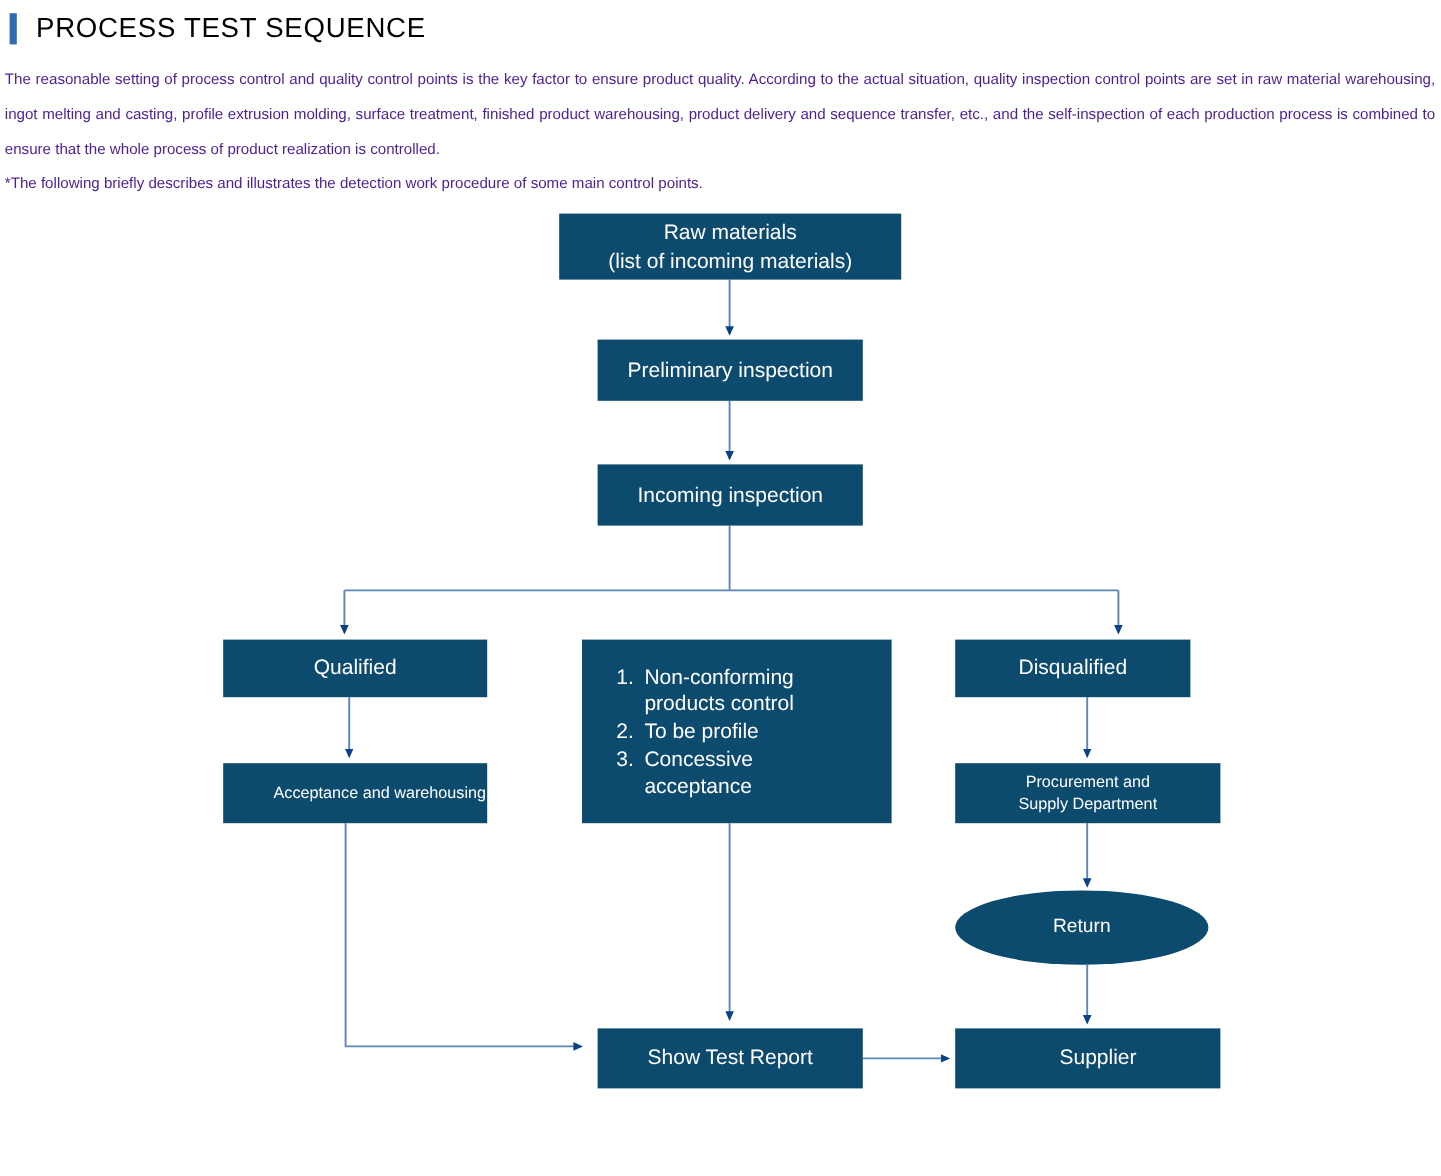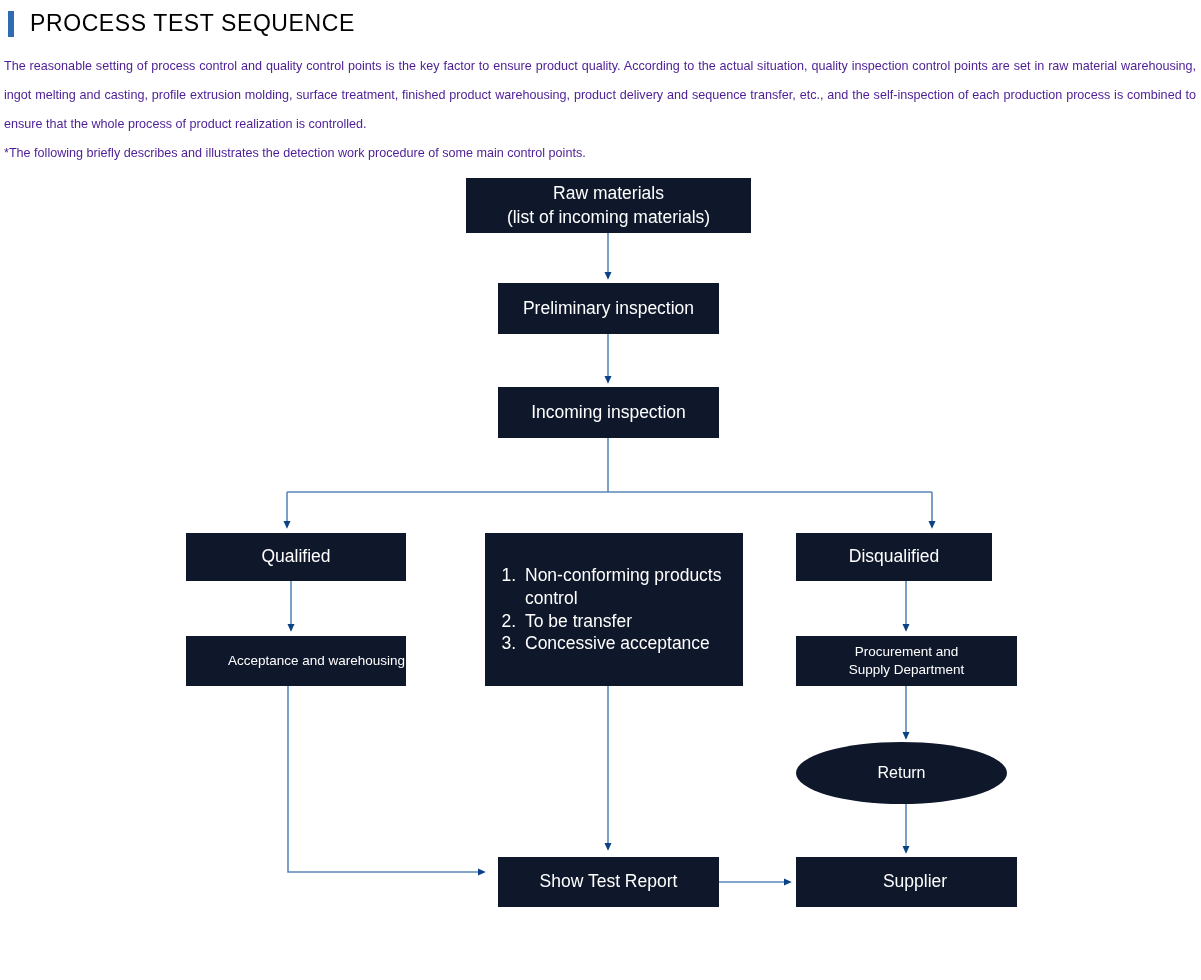--- a/index.html
+++ b/index.html
@@ -55,42 +55,42 @@
 
   
   #flow {
     position: absolute;
     left: 0; top: 0;
     width: 1201px;
     height: 980px;
   }
   .node {
     position: absolute;
-    background: #0f172a;
+    background: #0c4a6e;
     color: #ffffff;
     display: flex;
     align-items: center;
     justify-content: center;
     text-align: center;
     box-sizing: border-box;
     line-height: 1.32;
   }
   .node.ellipse {
     border-radius: 50%;
   }
   .node.left-align {
     justify-content: flex-start;
     text-align: left;
   }
   .fs18 { font-size: 17.5px; }
   .fs16 { font-size: 16px; }
   .fs14 { font-size: 13.5px; }
 
   .list-node ol {
-    margin: 4px;
+    margin: 16px;
     padding-left: 22px;
     list-style-position: outside;
   }
   .list-node li {
     font-size: 17.5px;
     line-height: 1.30;
     margin: 0;
     padding-left: 4px;
   }
 
@@ -171,21 +171,21 @@
     <span>Qualified</span>
   </div>
 
   <div class="node fs14" style="left:186px; top:636px; width:220px; height:50px;padding-left:41px;">
     <span>Acceptance and warehousing</span>
   </div>
 
   <div class="node list-node left-align" style="left:485px; top:533px; width:258px; height:153px; padding:0 6px 0 10px;">
     <ol>
       <li>Non-conforming products control</li>
-      <li>To be transfer</li>
+      <li>To be profile</li>
       <li>Concessive acceptance</li>
     </ol>
   </div>
 
   <div class="node fs18" style="left:796px; top:533px; width:196px; height:48px;">
     <span>Disqualified</span>
   </div>
 
   <div class="node fs14" style="left:796px; top:636px; width:221px; height:50px; flex-direction:column;">
     <span>Procurement and</span>

